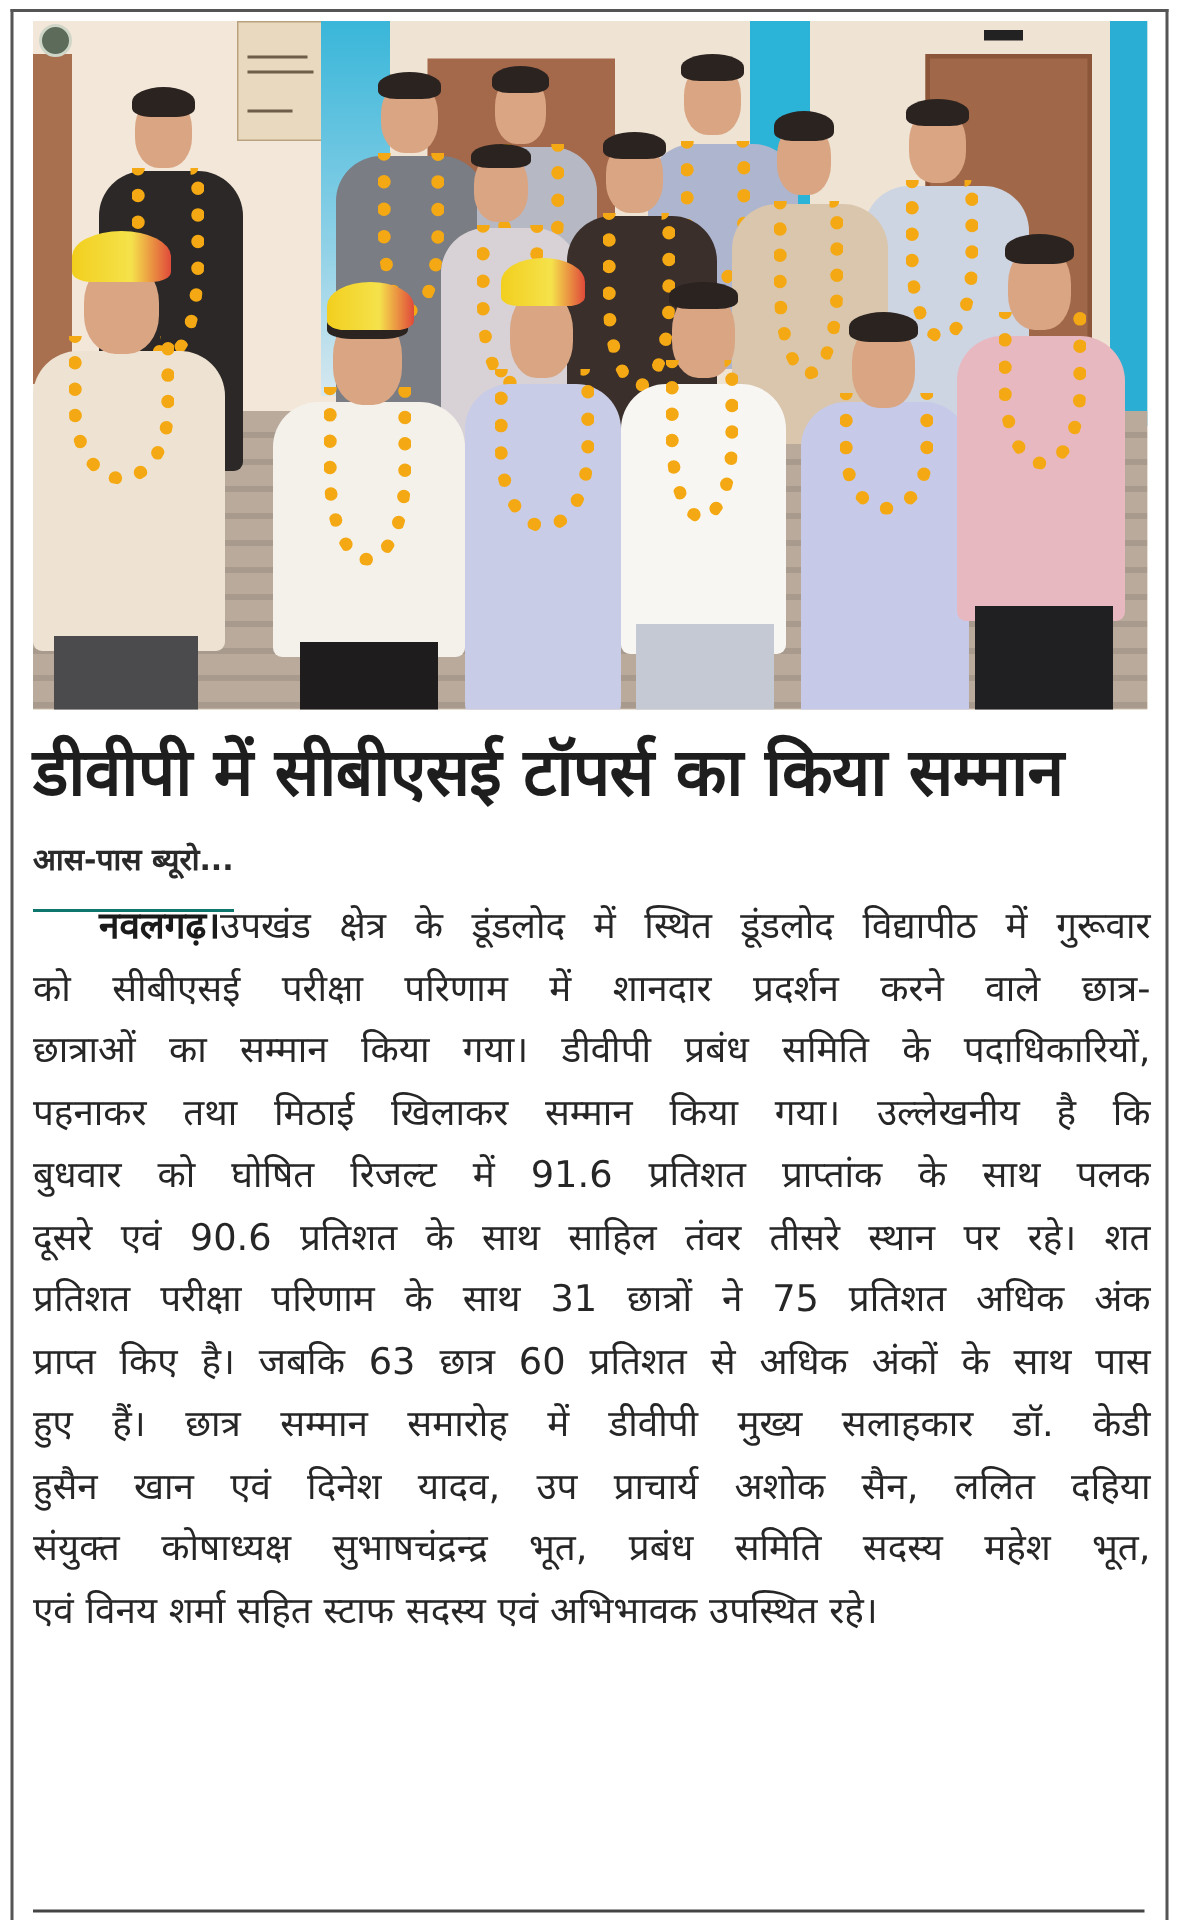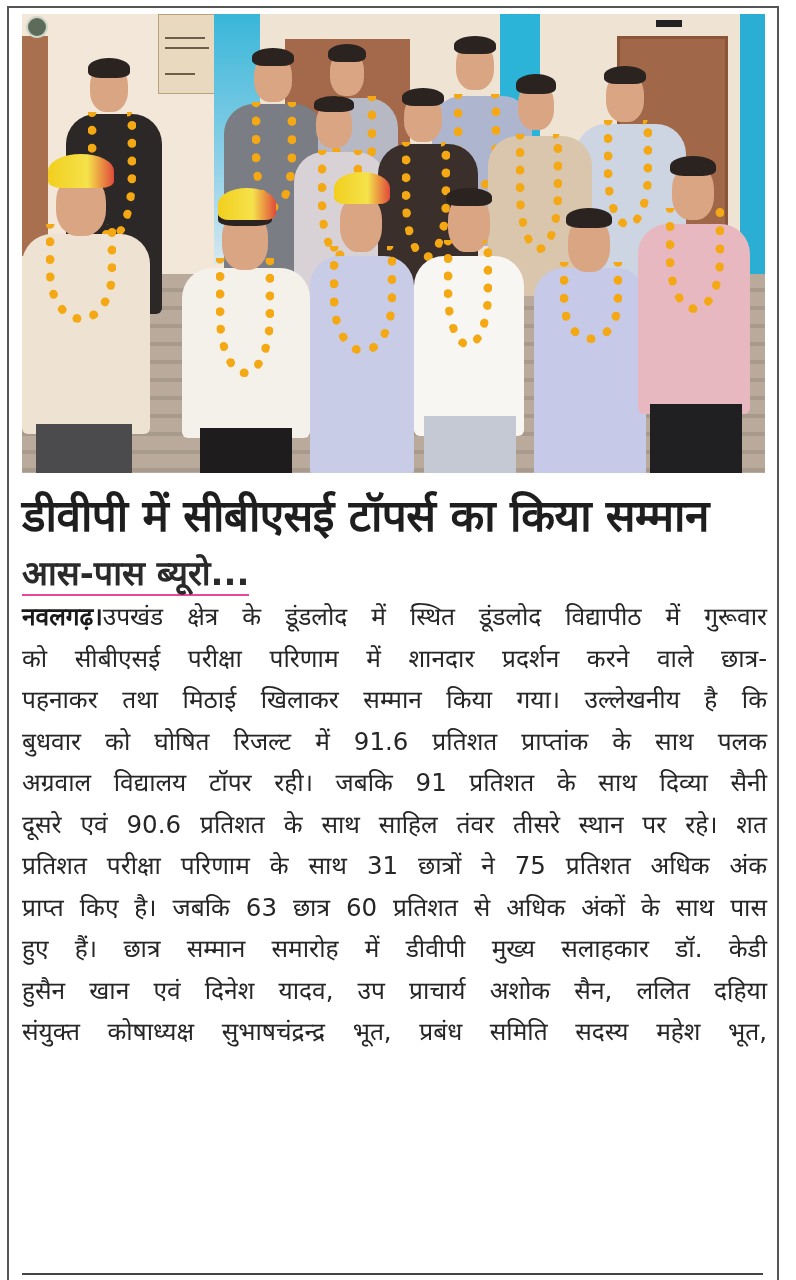--- a/index.html
+++ b/index.html
@@ -37,26 +37,26 @@
   .legs { position: absolute; }
   .garland { position: absolute; border: 9px dotted #f4a914; border-top: none;
              border-radius: 0 0 50% 50%; }
   .turban { position: absolute; border-radius: 50% 50% 20% 20%;
             background: linear-gradient(90deg,#f2cf1e,#f5e24b 60%,#e04a3a); }
 
   
   .headline { position: absolute; left: 22px; top: 482px; width: 745px; font-size: 44px;
               font-weight: bold; letter-spacing: -0.5px; line-height: 68px; white-space: nowrap;
               color: #1e1e1e; font-family: "DejaVu Sans", sans-serif; transform-origin: left; }
-  .byline { position: absolute; left: 22px; top: 556px; font-size: 34px; font-weight: bold; color: #2a2a2a;
-            padding-bottom: 4px; border-bottom: 2px solid #ec4899; line-height: 34px; }
+  .byline { position: absolute; left: 22px; top: 556px; font-size: 20px; font-weight: bold; color: #2a2a2a;
+            padding-bottom: 16px; border-bottom: 2px solid #0f766e; line-height: 34px; }
   .body-text { position: absolute; left: 22px; top: 596px; width: 745px; }
   .line { display: block; font-size: 24.5px; line-height: 41.5px; height: 41.5px; white-space: nowrap;
           text-align: justify; text-align-last: justify; color: #262626; }
-  .dateline { font-weight: bold; color: #1a1a1a; }
+  .dateline { font-weight: bold; color: #1a1a1a; margin-left: 44px; }
   .bottom-rule { position: absolute; left: 22px; top: 1273px; width: 741px; height: 2px; background: #444; }
 </style>
 </head>
 <body>
 
 <div class="frame"></div>
 
 <div class="photo">
   <div class="wall-left"></div>
   <div class="door-left"></div>
@@ -167,24 +167,25 @@
   </div>
 </div>
 
 <div class="headline" style="transform: scaleX(1);">डीवीपी में सीबीएसई टॉपर्स का किया सम्मान</div>
 
 <div class="byline">आस-पास ब्यूरो...</div>
 
 <div class="body-text">
   <span class="line"><span class="dateline">नवलगढ़।</span><span>उपखंड क्षेत्र के डूंडलोद में स्थित डूंडलोद विद्यापीठ में गुरूवार</span></span>
   <span class="line">को सीबीएसई परीक्षा परिणाम में शानदार प्रदर्शन करने वाले छात्र-</span>
+  <span class="line">छात्राओं का सम्मान किया गया। डीवीपी प्रबंध समिति के पदाधिकारियों,</span>
   <span class="line">पहनाकर तथा मिठाई खिलाकर सम्मान किया गया। उल्लेखनीय है कि</span>
   <span class="line">बुधवार को घोषित रिजल्ट में 91.6 प्रतिशत प्राप्तांक के साथ पलक</span>
-  <span class="line">अग्रवाल विद्यालय टॉपर रही। जबकि 91 प्रतिशत के साथ दिव्या सैनी</span>
   <span class="line">दूसरे एवं 90.6 प्रतिशत के साथ साहिल तंवर तीसरे स्थान पर रहे। शत</span>
   <span class="line">प्रतिशत परीक्षा परिणाम के साथ 31 छात्रों ने 75 प्रतिशत अधिक अंक</span>
   <span class="line">प्राप्त किए है। जबकि 63 छात्र 60 प्रतिशत से अधिक अंकों के साथ पास</span>
   <span class="line">हुए हैं। छात्र सम्मान समारोह में डीवीपी मुख्य सलाहकार डॉ. केडी</span>
   <span class="line">हुसैन खान एवं दिनेश यादव, उप प्राचार्य अशोक सैन, ललित दहिया</span>
   <span class="line">संयुक्त कोषाध्यक्ष सुभाषचंद्रन्द्र भूत, प्रबंध समिति सदस्य महेश भूत,</span>
+  <span class="line" style="text-align-last:left">एवं विनय शर्मा सहित स्टाफ सदस्य एवं अभिभावक उपस्थित रहे।</span>
 </div>
 
 <div class="bottom-rule"></div>
 
 </body></html>

